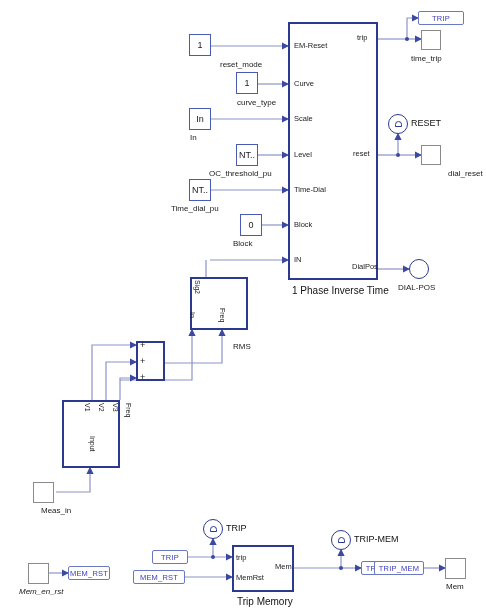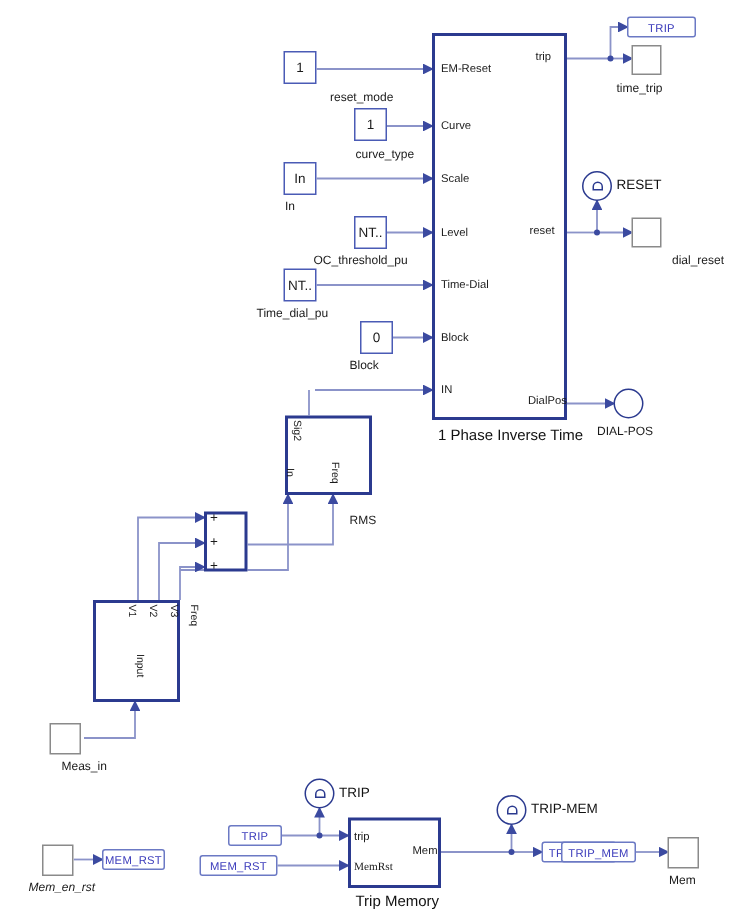--- a/index.html
+++ b/index.html
@@ -275,21 +275,21 @@
   <div class="circ" style="left:203px; top:519px; width:20px; height:20px;"></div>
   <div class="scope-glyph" style="left:210px; top:526px; width:7px; height:6px;"></div>
   <div class="scopename" style="left:226px; top:523px;">TRIP</div>
 
   <div class="tag" style="left:152px; top:550px; width:36px; height:14px;">TRIP</div>
   <div class="tag" style="left:133px; top:570px; width:52px; height:14px;">MEM_RST</div>
 
   <div class="bigblk" style="left:232px; top:545px; width:62px; height:47px;"></div>
   <div class="bigcap" style="left:237px; top:596px;">Trip Memory</div>
   <div class="portlabel" style="left:236px; top:553px;">trip</div>
-  <div class="portlabel" style="left:236px; top:573px;font-family:Liberation Serif, serif;">MemRst</div>
+  <div class="portlabel" style="left:236px; top:573px;">MemRst</div>
   <div class="portlabel" style="left:275px; top:562px;">Mem</div>
 
   <div class="circ" style="left:331px; top:530px; width:20px; height:20px;"></div>
   <div class="scope-glyph" style="left:338px; top:537px; width:7px; height:6px;"></div>
   <div class="scopename" style="left:354px; top:534px;">TRIP-MEM</div>
 
   <div class="tag" style="left:361px; top:561px; width:50px; height:14px;">TRIP_MEM</div>
   <div class="tag" style="left:374px; top:561px; width:50px; height:14px; left:374px;">TRIP_MEM</div>
 
   <div class="port-sq" style="left:445px; top:558px; width:21px; height:21px;"></div>

